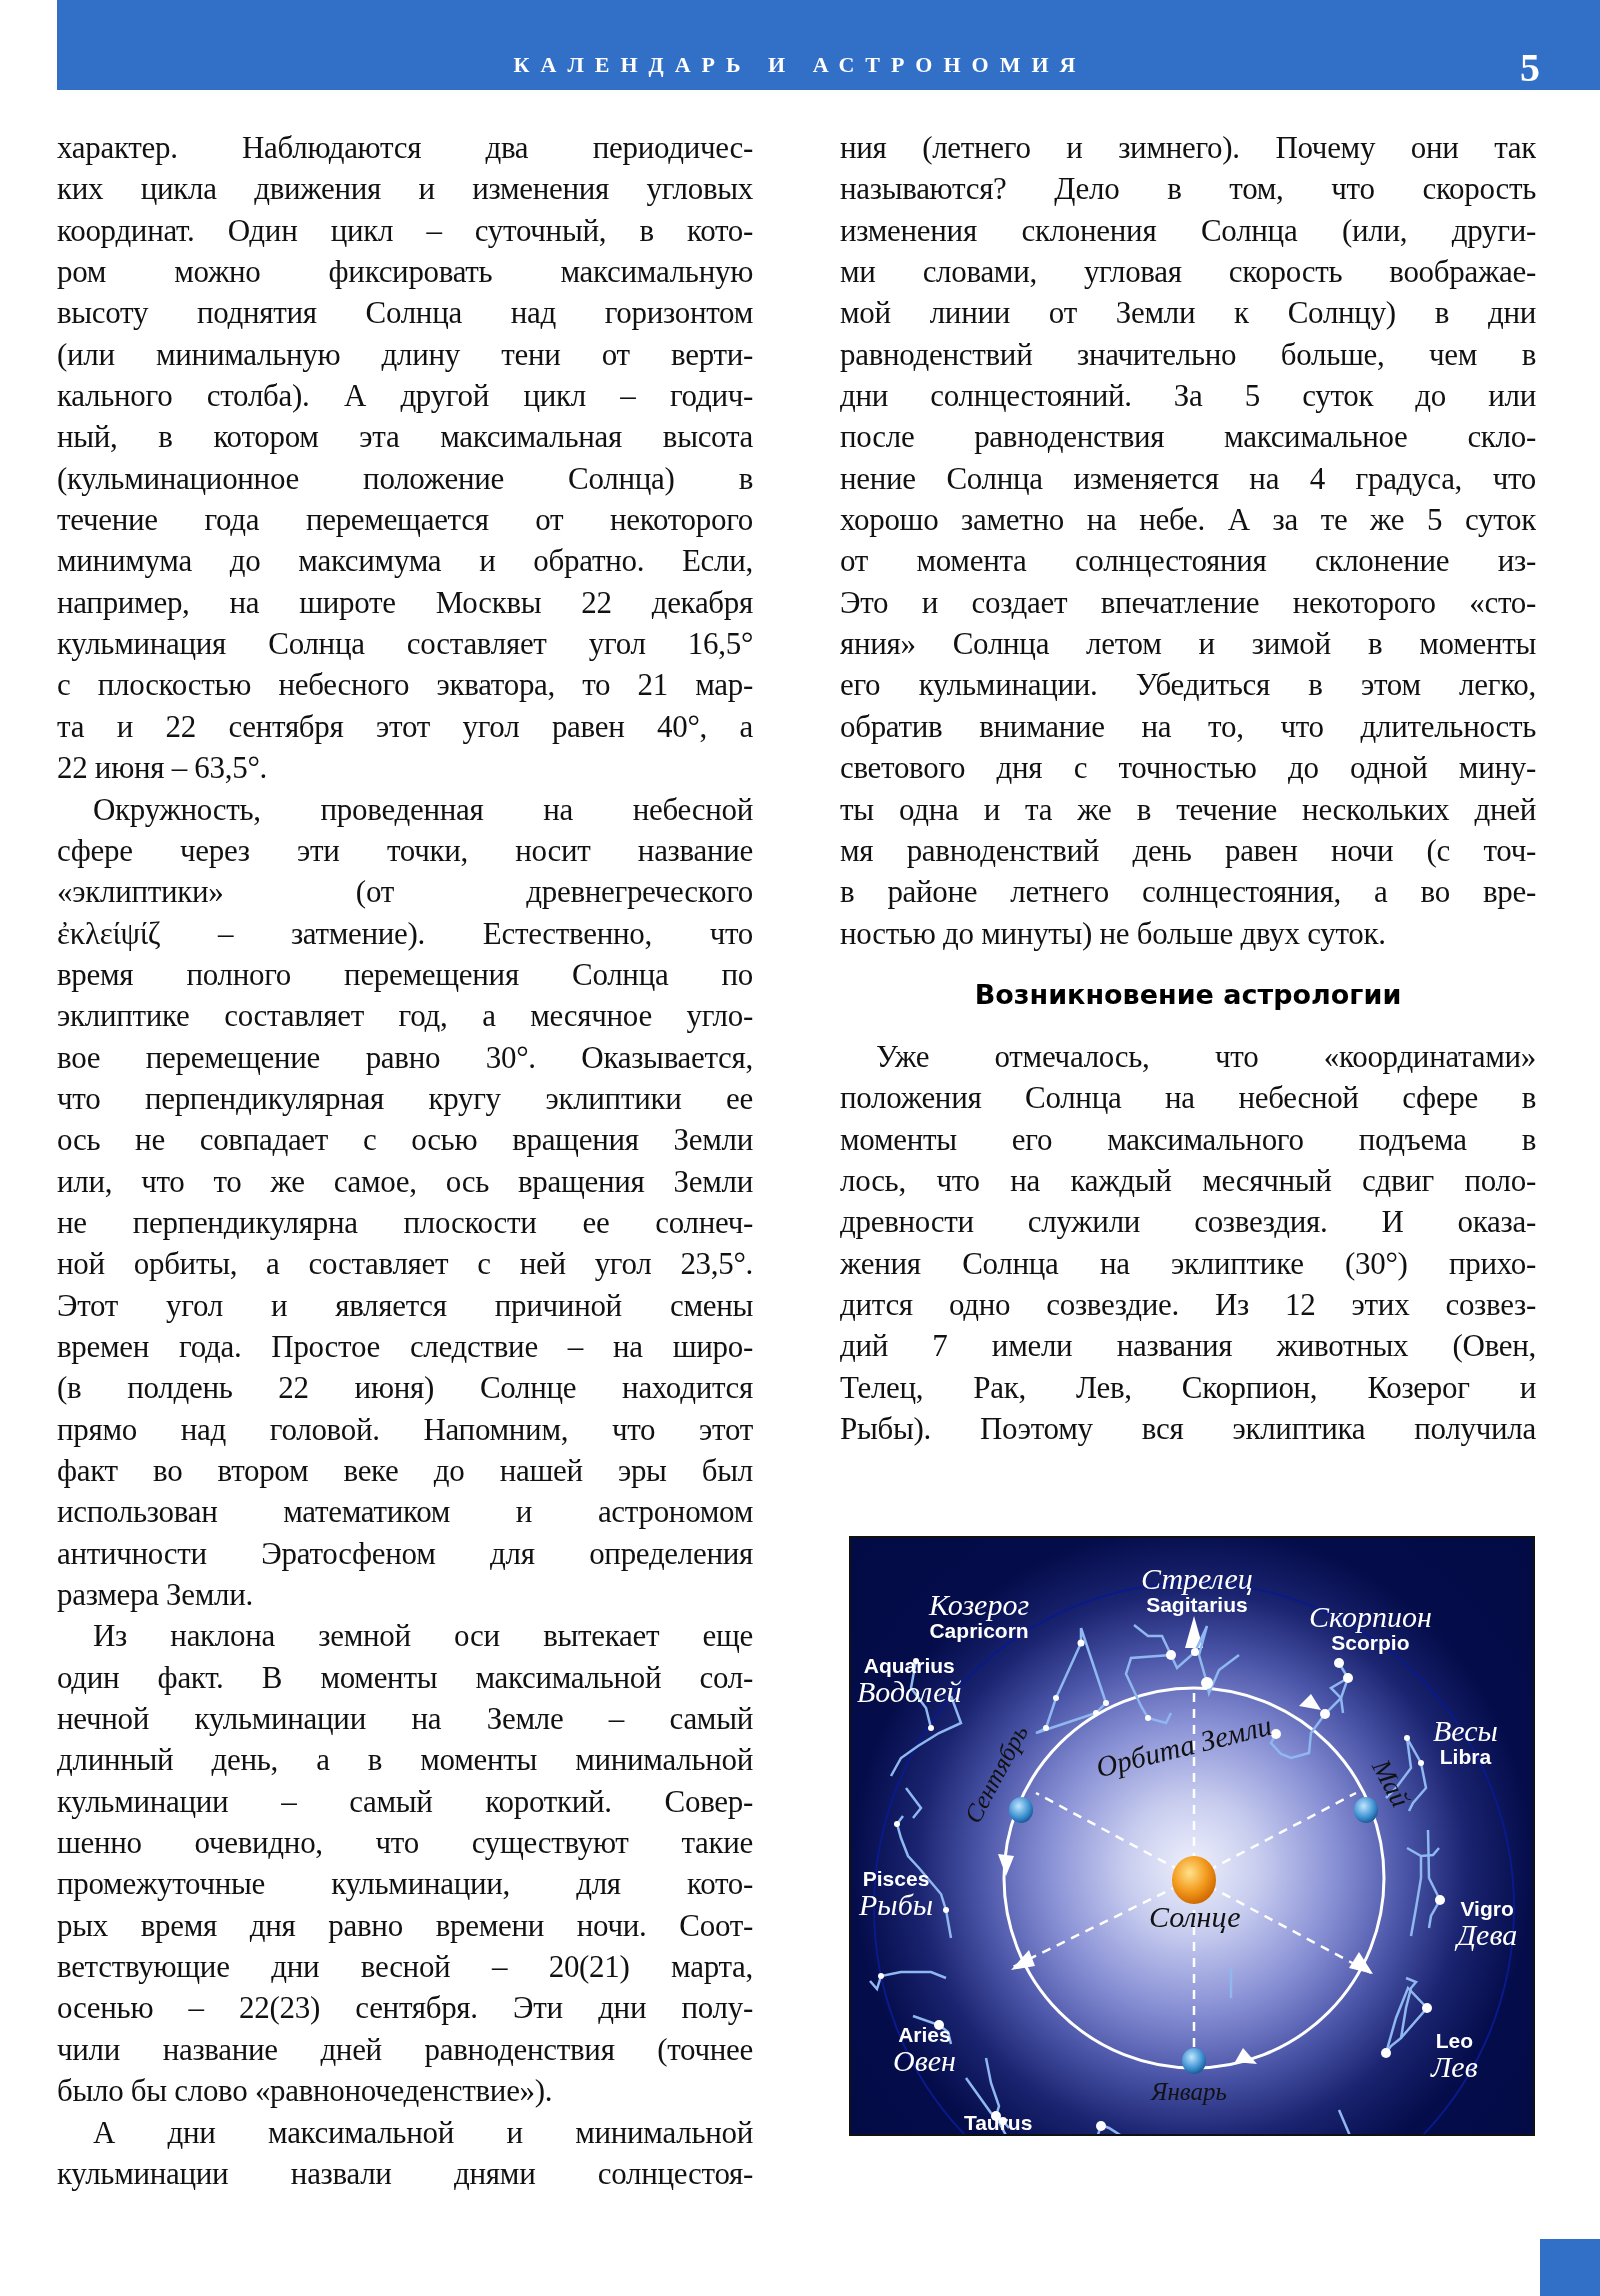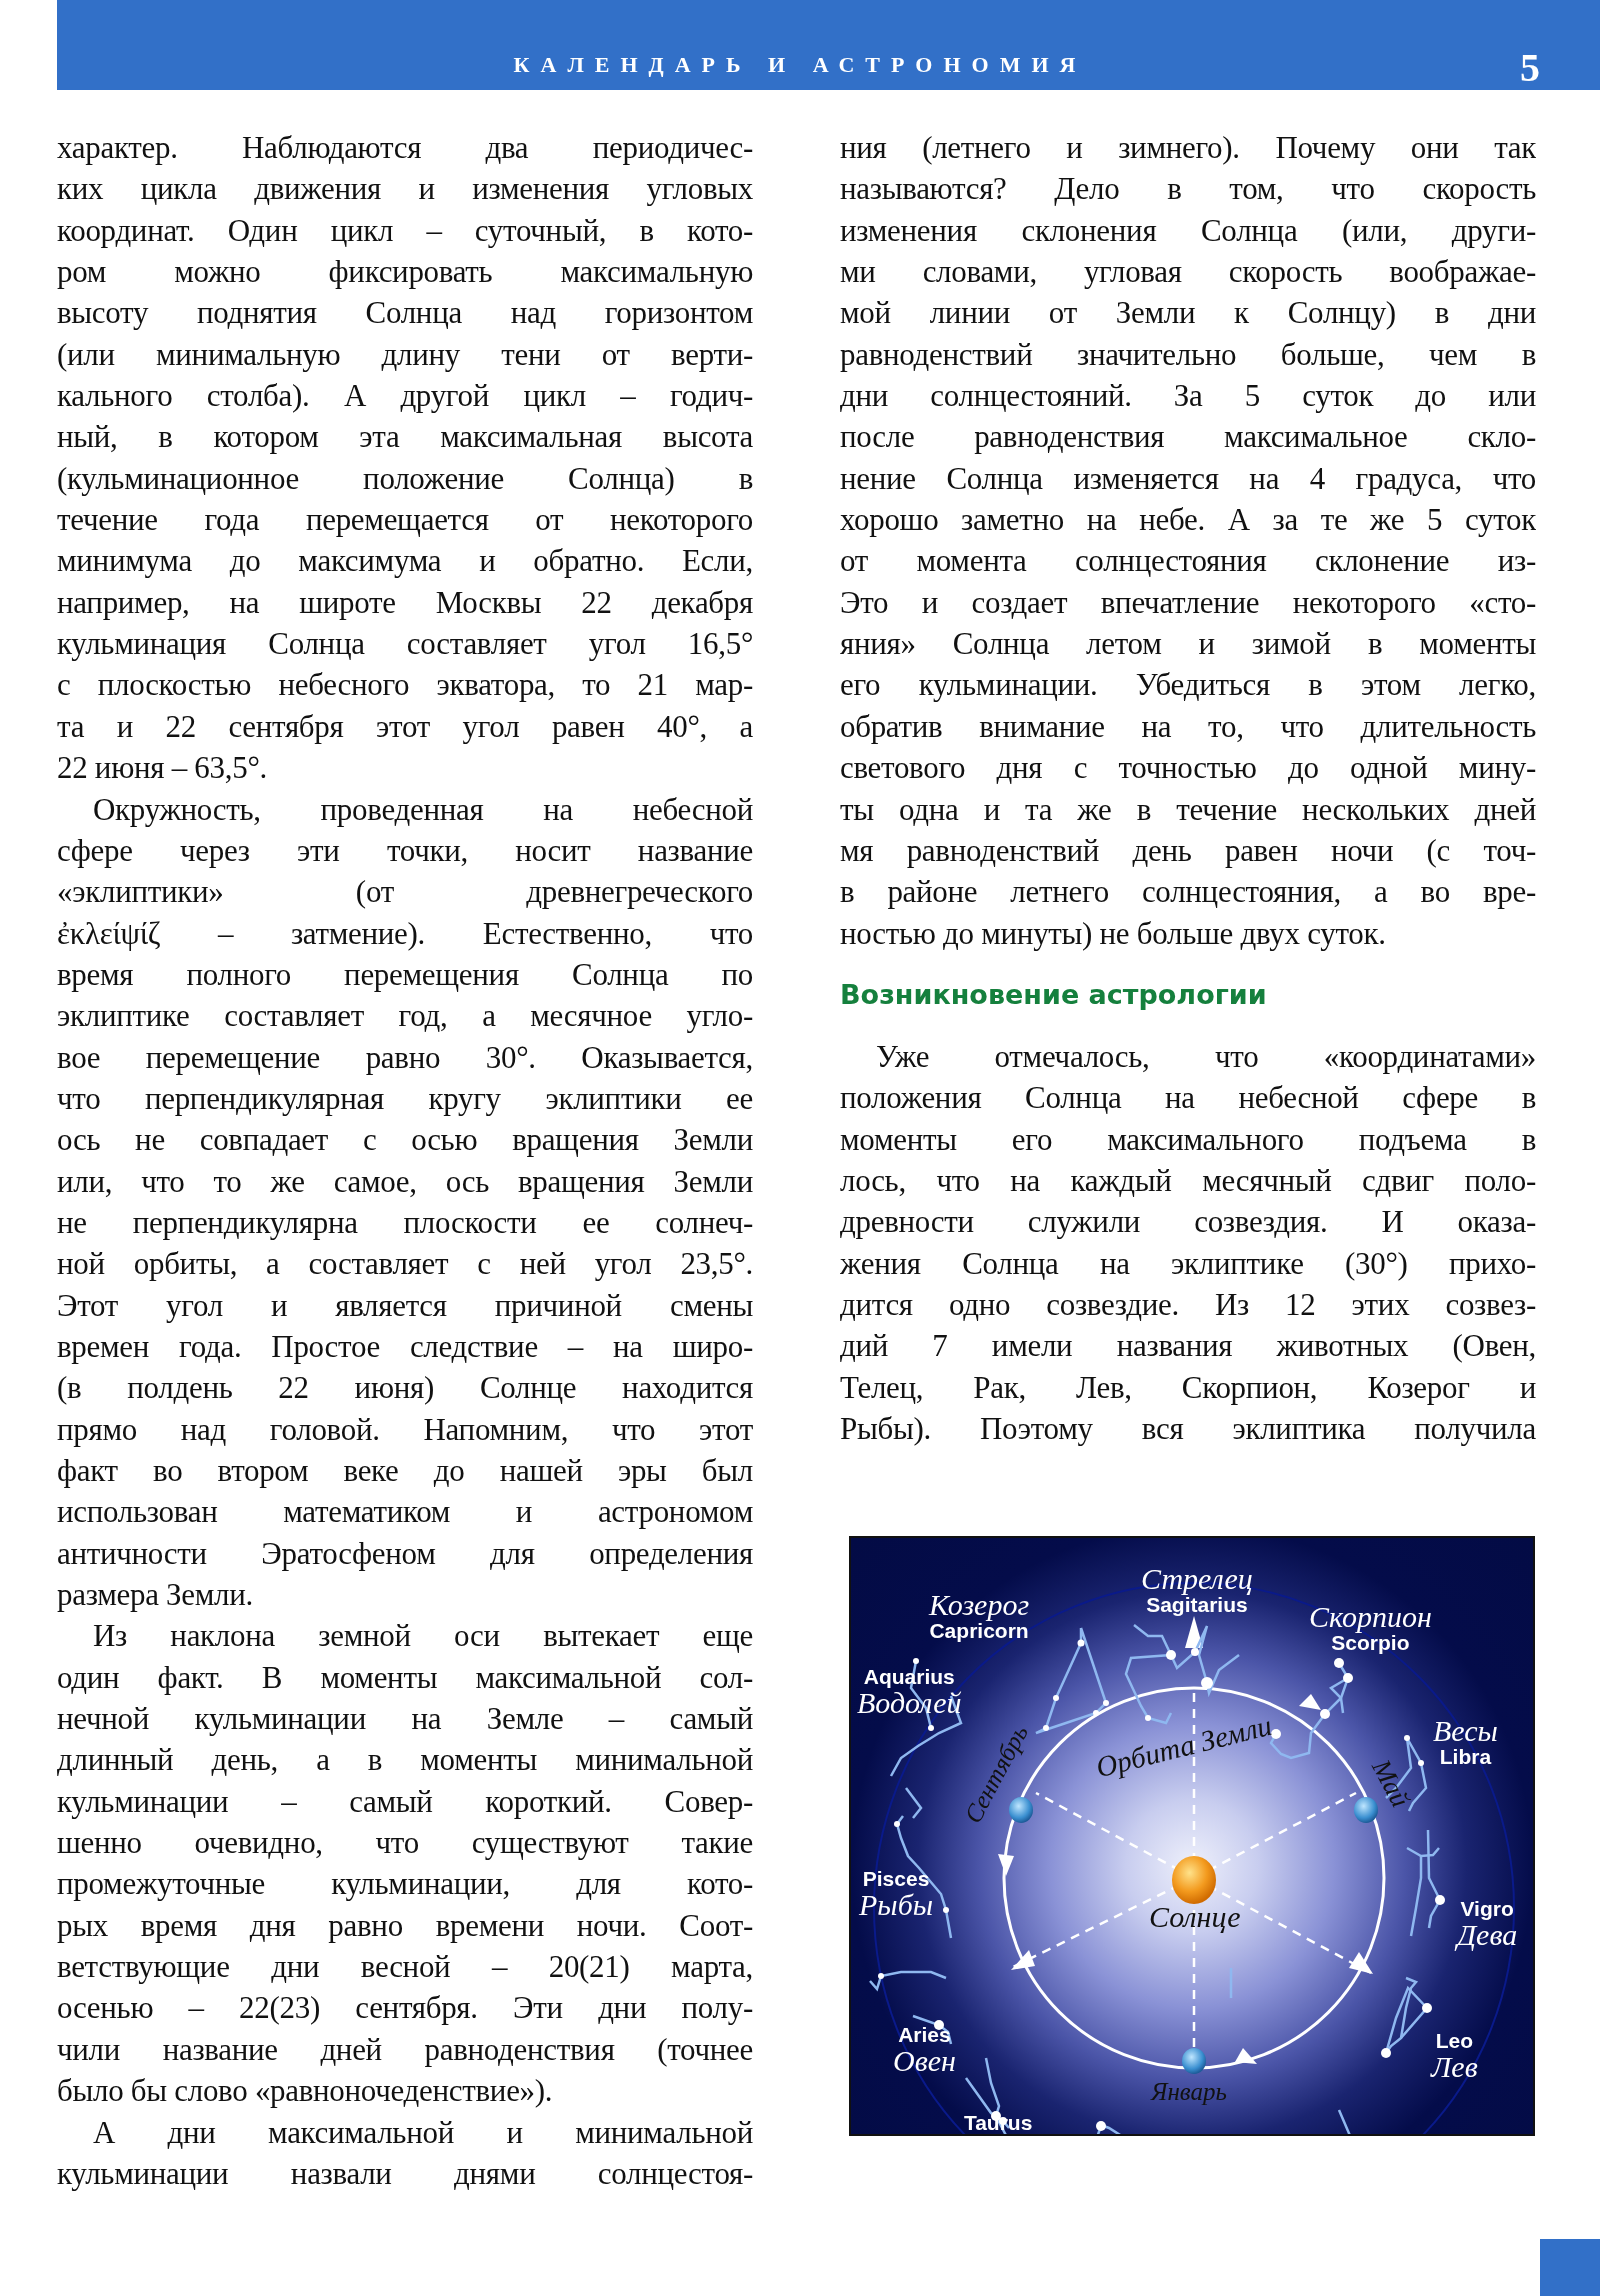--- a/index.html
+++ b/index.html
@@ -6,21 +6,21 @@
   body { width:1600px; height:2296px; position:relative; overflow:hidden; font-family:"Liberation Serif","DejaVu Serif",serif; color:#111; }
   .header-band { position:absolute; left:57px; top:0; width:1543px; height:90px; background:#3270C8; }
   .running-title { position:absolute; left:420px; top:52px; width:760px; text-align:center; color:#fff; font-family:"Liberation Serif",serif; font-weight:bold; font-size:22px; letter-spacing:11px; }
   .page-number { position:absolute; right:60px; top:44px; color:#fff; font-family:"Liberation Serif",serif; font-weight:bold; font-size:40px; }
   .col { position:absolute; top:127px; width:696px; }
   .col-left { left:57px; }
   .col-right { left:840px; }
   .line { height:41.35px; line-height:41.35px; font-size:31px; white-space:nowrap; text-align:justify; text-align-last:justify; overflow:hidden; letter-spacing:-0.3px; }
   .line.last { text-align-last:left; }
   .line.indent { padding-left:36px; }
-  .section-heading { height:82px; line-height:82px; font-family:"DejaVu Sans","Liberation Sans",sans-serif; font-weight:bold; font-size:27px; color:#15803d; }
+  .section-heading { height:82px; line-height:82px; text-align:center; font-family:"DejaVu Sans","Liberation Sans",sans-serif; font-weight:bold; font-size:27px; color:#000000; }
   .figure { position:absolute; left:849px; top:1536px; width:686px; height:600px; background:radial-gradient(circle at 50% 55%, #eef0fb 0%, #c8cdef 14%, #8a92d6 30%, #4b55a8 45%, #1a2470 58%, #040c4a 72%, #030b45 100%); border:2px solid #111; box-sizing:border-box; overflow:hidden; }
   .figure svg { position:absolute; left:0; top:0; }
   .lbl { position:absolute; color:#fff; text-align:center; white-space:nowrap; }
   .lbl .ru { font-family:"Liberation Serif",serif; font-style:italic; font-size:30px; line-height:30px; display:block; }
   .lbl .en { font-family:"Liberation Sans",sans-serif; font-size:21px; line-height:22px; display:block;font-weight:bold; }
   .orbit-lbl { position:absolute; color:#111; font-family:"Liberation Serif",serif; font-style:italic; font-size:27px; white-space:nowrap; }
   .corner-block { position:absolute; left:1540px; top:2239px; width:60px; height:57px; background:#3270C8; }
 </style>
 </head>
 <body>
@@ -233,21 +233,21 @@
     <span class="en">Sagitarius</span>
   </div>
   <div class="lbl" style="left:78px;top:52px;">
     <span class="ru">Козерог</span>
     <span class="en">Capricorn</span>
   </div>
   <div class="lbl" style="left:458px;top:64px;">
     <span class="ru">Скорпион</span>
     <span class="en">Scorpio</span>
   </div>
-  <div class="lbl" style="left:6px;top:128px;">
+  <div class="lbl" style="left:6px;top:117px;">
     <span class="en">Aquarius</span>
     <span class="ru">Водолей</span>
   </div>
   <div class="lbl" style="left:582px;top:178px;">
     <span class="ru">Весы</span>
     <span class="en">Libra</span>
   </div>
   <div class="lbl" style="left:8px;top:330px;">
     <span class="en">Pisces</span>
     <span class="ru">Рыбы</span>

